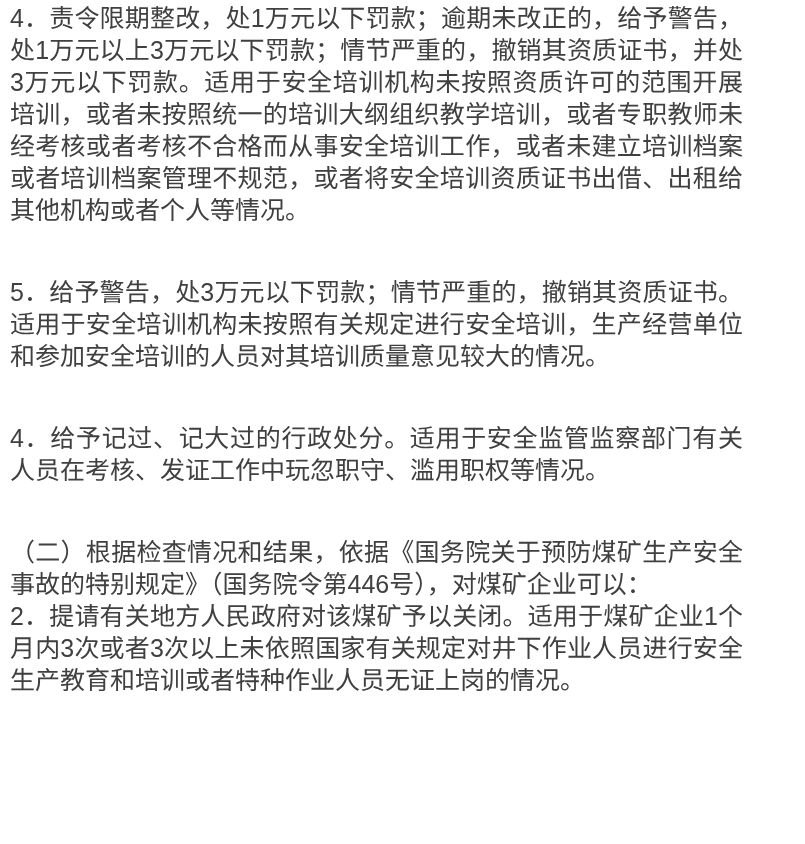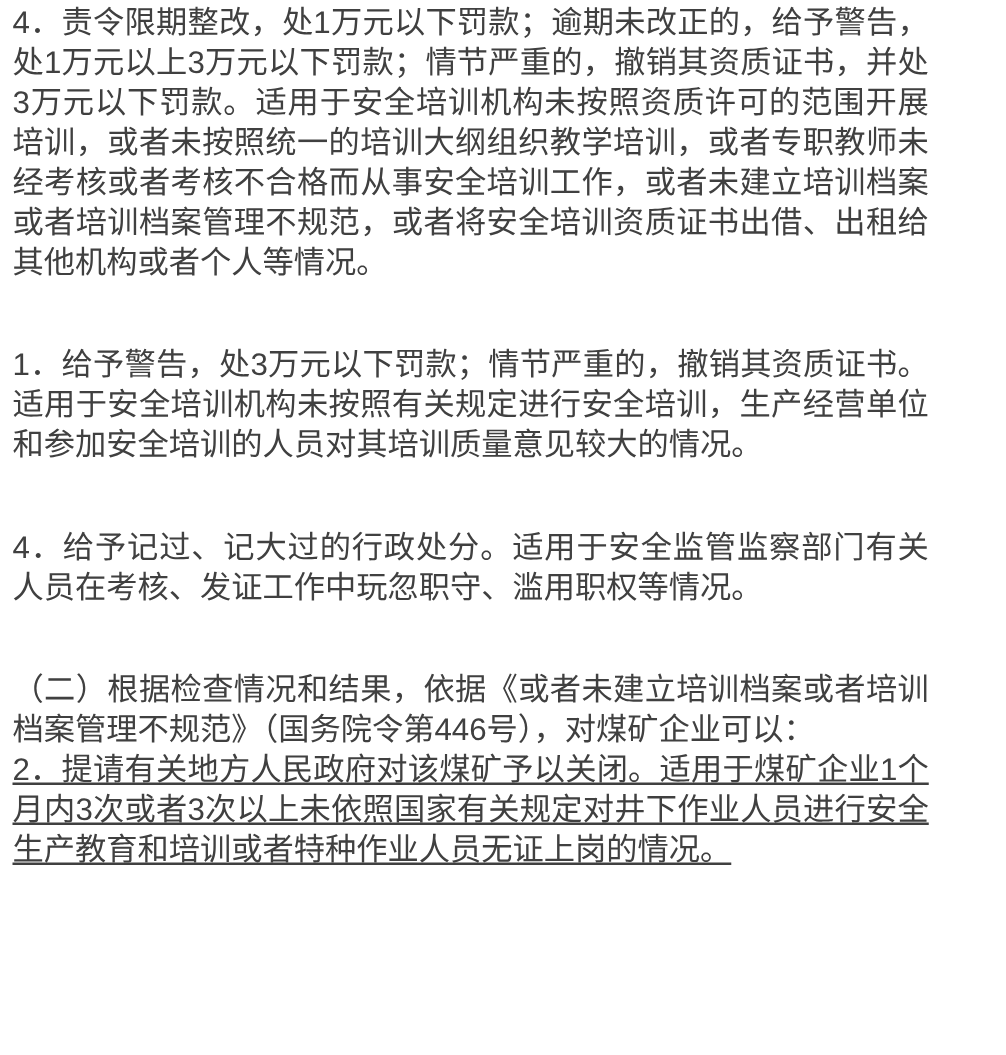--- a/index.html
+++ b/index.html
@@ -30,30 +30,29 @@
   }
   .doc p{
     margin:0 0 50px 0;
     word-break:break-all;
   }
   .doc p.attached{
     margin-bottom:0;
   }
   .doc p:last-child{
     margin-bottom:0;
-    text-decoration:underline;
   }
 </style>
 </head>
 <body>
 
 <div class="doc">
   <p>4．责令限期整改，处1万元以下罚款；逾期未改正的，给予警告，处1万元以上3万元以下罚款；情节严重的，撤销其资质证书，并处3万元以下罚款。适用于安全培训机构未按照资质许可的范围开展培训，或者未按照统一的培训大纲组织教学培训，或者专职教师未经考核或者考核不合格而从事安全培训工作，或者未建立培训档案或者培训档案管理不规范，或者将安全培训资质证书出借、出租给其他机构或者个人等情况。</p>
 
-  <p>1．给予警告，处3万元以下罚款；情节严重的，撤销其资质证书。适用于安全培训机构未按照有关规定进行安全培训，生产经营单位和参加安全培训的人员对其培训质量意见较大的情况。</p>
+  <p>5．给予警告，处3万元以下罚款；情节严重的，撤销其资质证书。适用于安全培训机构未按照有关规定进行安全培训，生产经营单位和参加安全培训的人员对其培训质量意见较大的情况。</p>
 
   <p>4．给予记过、记大过的行政处分。适用于安全监管监察部门有关人员在考核、发证工作中玩忽职守、滥用职权等情况。</p>
 
-  <p class="attached">（二）根据检查情况和结果，依据《或者未建立培训档案或者培训档案管理不规范》（国务院令第446号），对煤矿企业可以：</p>
+  <p class="attached">（二）根据检查情况和结果，依据《国务院关于预防煤矿生产安全事故的特别规定》（国务院令第446号），对煤矿企业可以：</p>
 
 
   <p>2．提请有关地方人民政府对该煤矿予以关闭。适用于煤矿企业1个月内3次或者3次以上未依照国家有关规定对井下作业人员进行安全生产教育和培训或者特种作业人员无证上岗的情况。</p>
 </div>
 
 </body></html>

